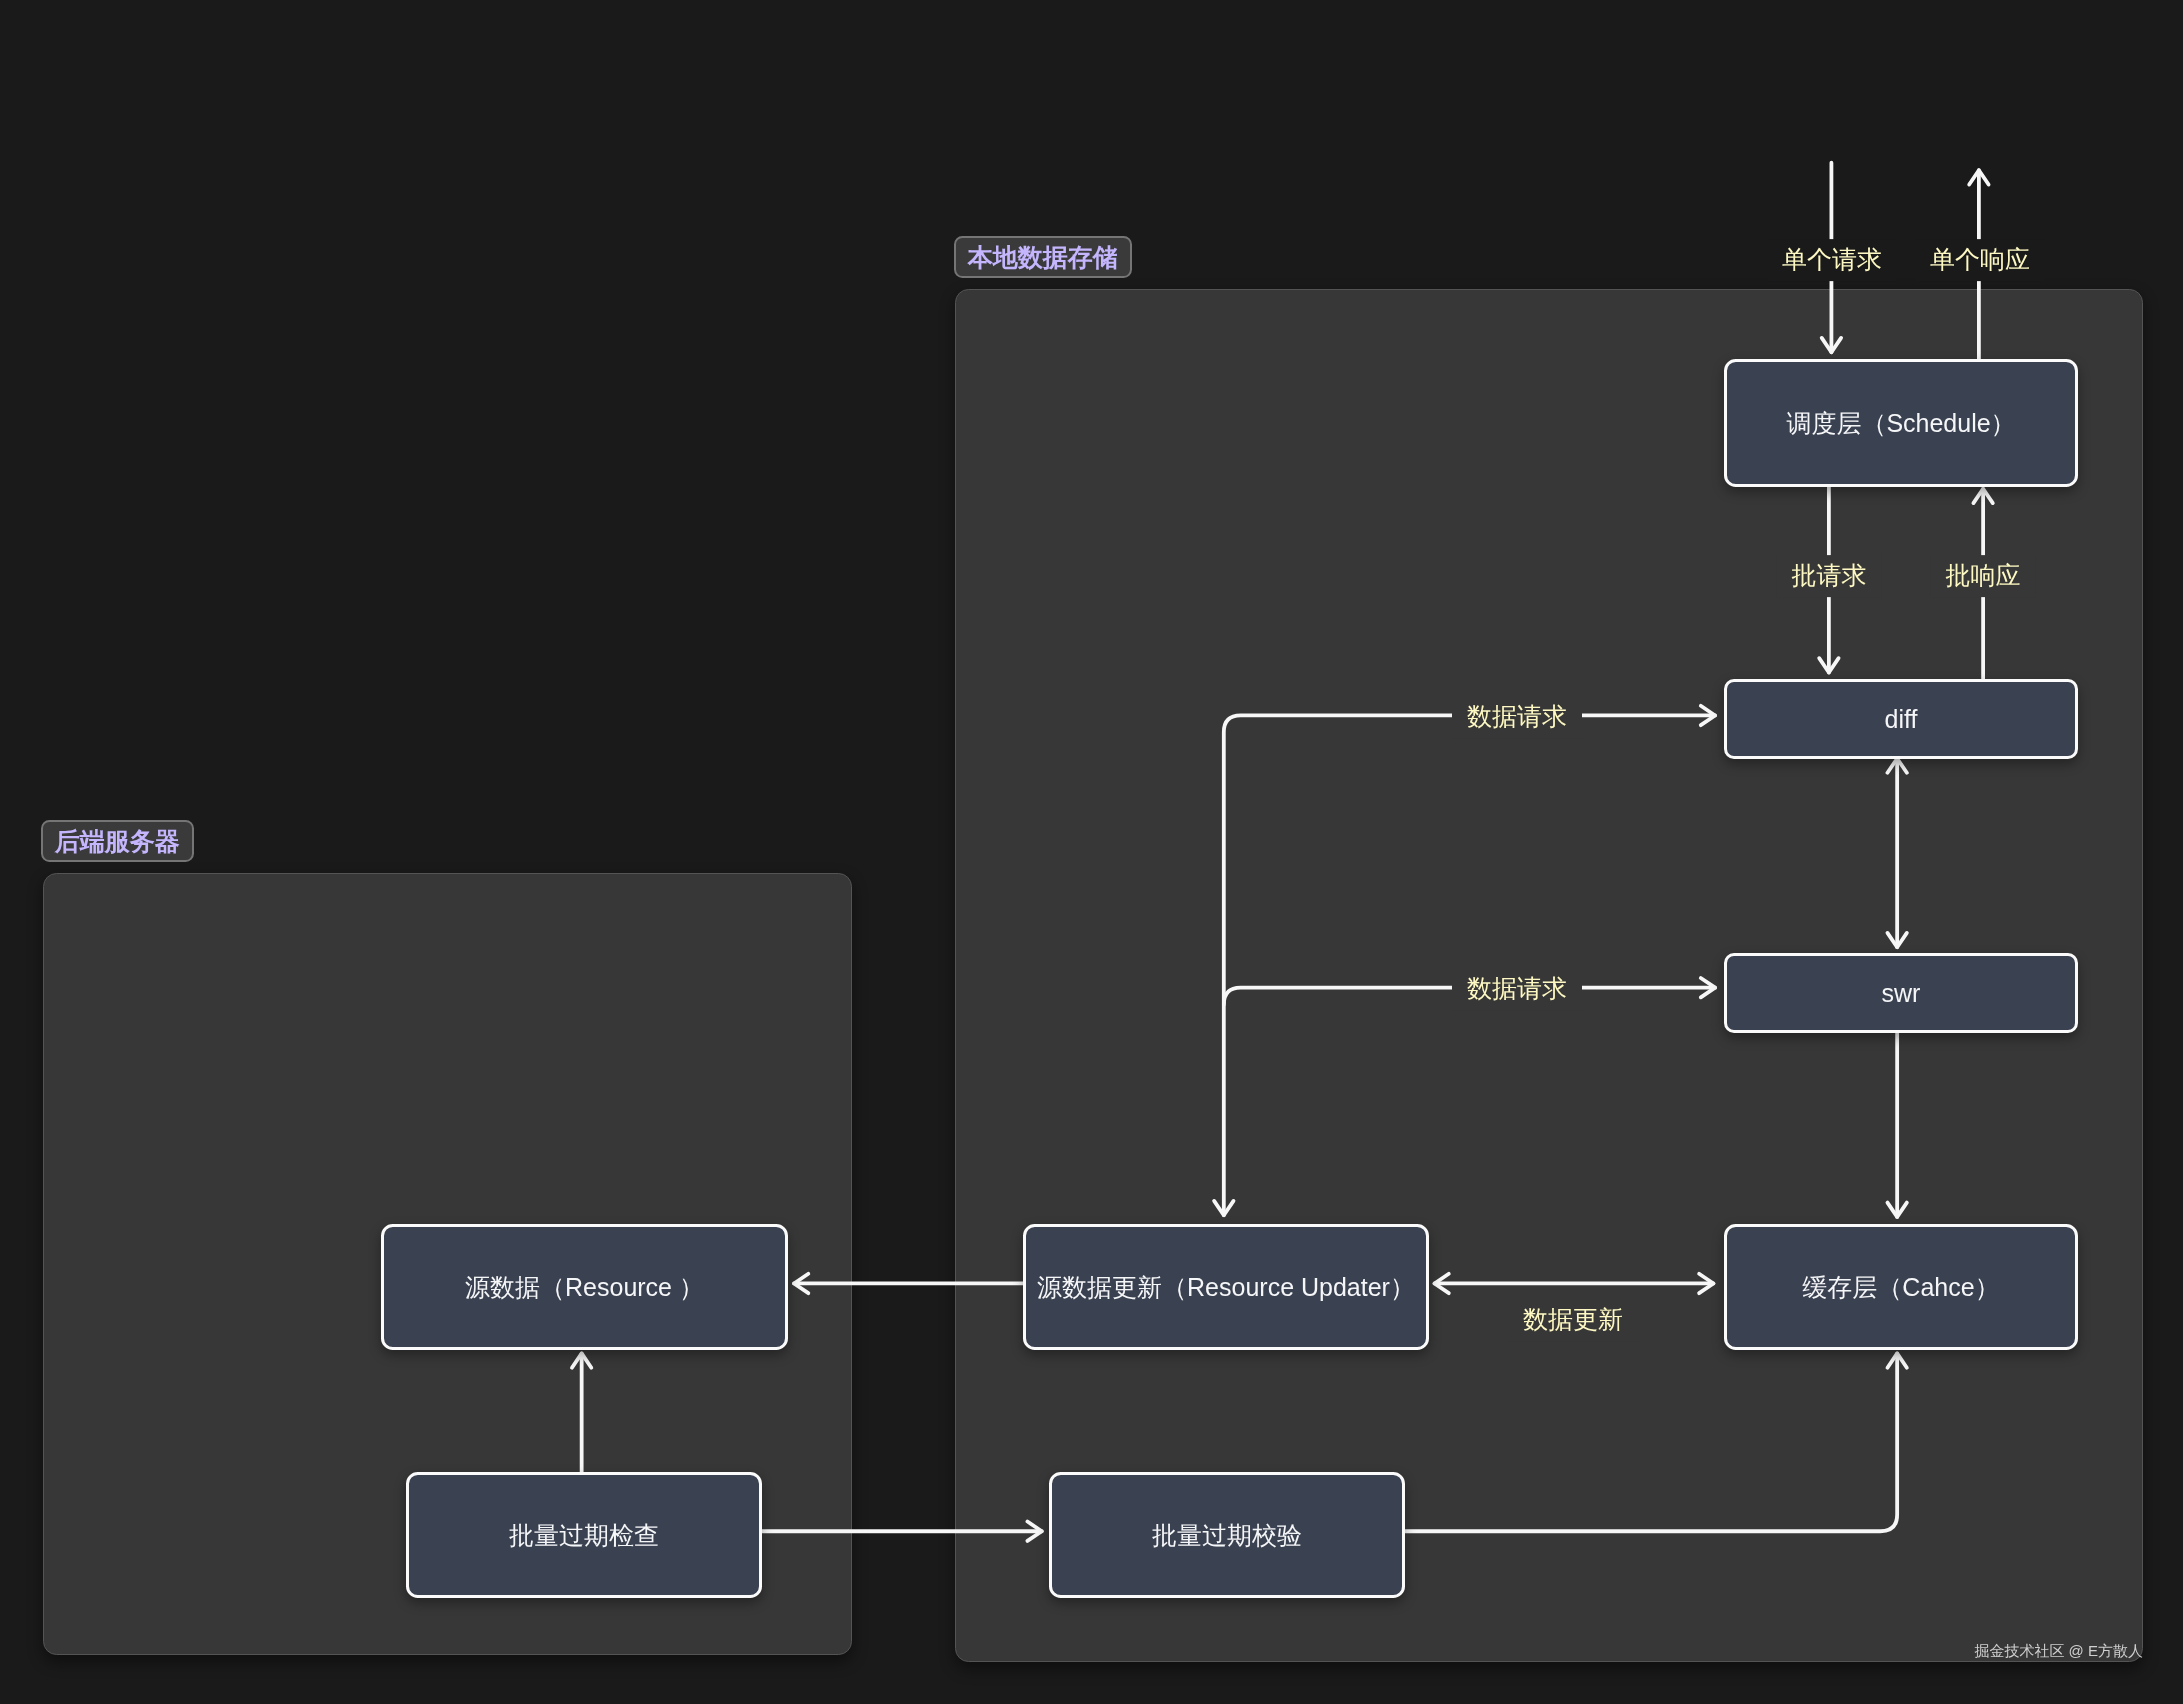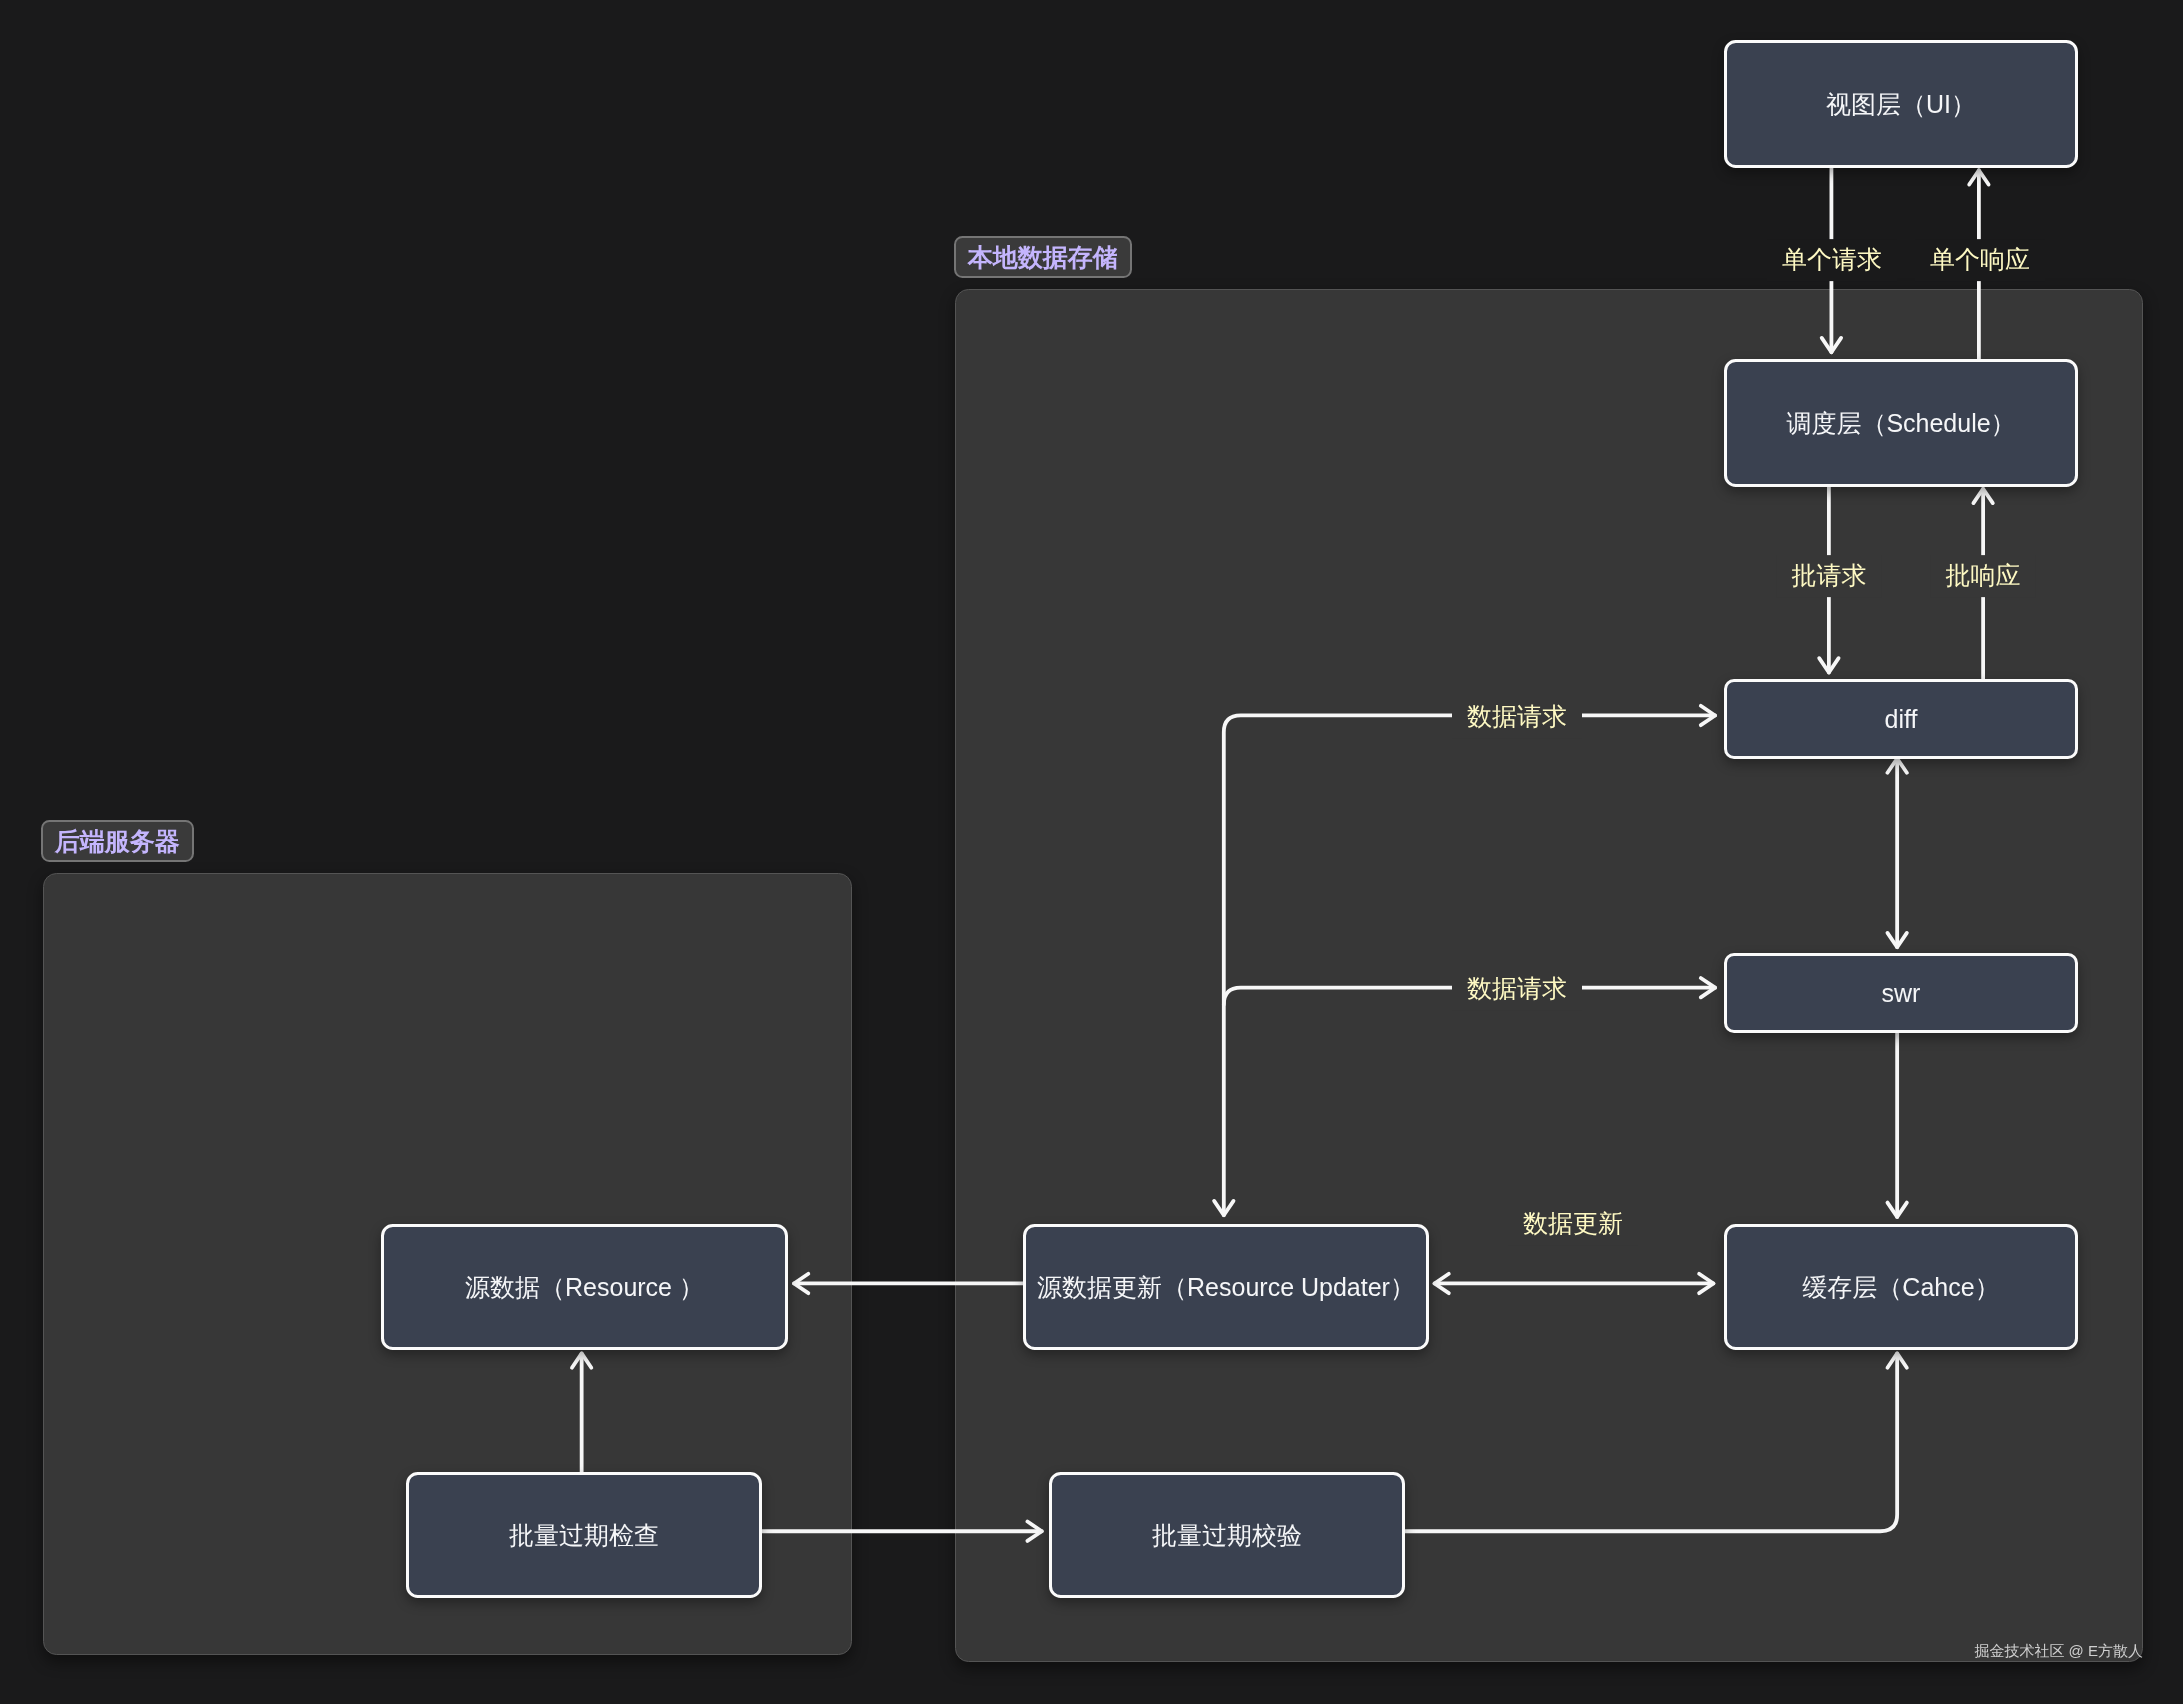--- a/index.html
+++ b/index.html
@@ -48,21 +48,21 @@
     color:#fef9c3;font-size:25px;line-height:1;white-space:nowrap;
     padding:8.4px 15px;background:#373737;
   }
   .elabel.on-dark{background:#1a1a1b;}
   #el-single-request {left:1832px;top:260px;}
   #el-single-response{left:1980px;top:260px;}
   #el-batch-request  {left:1829px;top:576px;}
   #el-batch-response {left:1983px;top:576px;}
   #el-data-request-diff{left:1517px;top:717px;}
   #el-data-request-swr {left:1517px;top:989px;}
-  #el-data-update    {left:1573px;top:1224px;}
+  #el-data-update    {left:1573px;top:1320px;}
   
   .watermark{
     position:absolute;right:40px;top:1642px;
     color:#cfcfcf;font-size:15px;white-space:nowrap;
   }
 </style>
 </head>
 <body>
 
 <div class="stage">
@@ -87,21 +87,20 @@
     <path class="edge" d="M2251,1212 V1444" marker-end="url(#arrow)"></path>
     <path class="edge" d="M1452,1442 V869 Q1452,849 1472,849 H2035" marker-start="url(#arrow)" marker-end="url(#arrow)"></path>
     <path class="edge" d="M1452,1192 Q1452,1172 1472,1172 H2035" marker-end="url(#arrow)"></path>
     <path class="edge" d="M1214,1523 H942" marker-end="url(#arrow)"></path>
     <path class="edge" d="M1702,1523 H2033" marker-start="url(#arrow)" marker-end="url(#arrow)"></path>
     <path class="edge" d="M690,1746 V1606" marker-end="url(#arrow)"></path>
     <path class="edge" d="M897,1817 H1236" marker-end="url(#arrow)"></path>
     <path class="edge" d="M1659,1817 H2231 Q2251,1817 2251,1797 V1606" marker-end="url(#arrow)"></path>
   </svg>
 
-  <div class="node" id="n-view">视图层（UI）</div>
   <div class="node" id="n-schedule">调度层（Schedule）</div>
   <div class="node" id="n-diff">diff</div>
   <div class="node" id="n-swr">swr</div>
   <div class="node" id="n-cache">缓存层（Cahce）</div>
   <div class="node" id="n-updater">源数据更新（Resource Updater）</div>
   <div class="node" id="n-resource">源数据（Resource ）</div>
   <div class="node" id="n-check">批量过期检查</div>
   <div class="node" id="n-verify">批量过期校验</div>
 
   <div class="elabel on-dark" id="el-single-request">单个请求</div>

